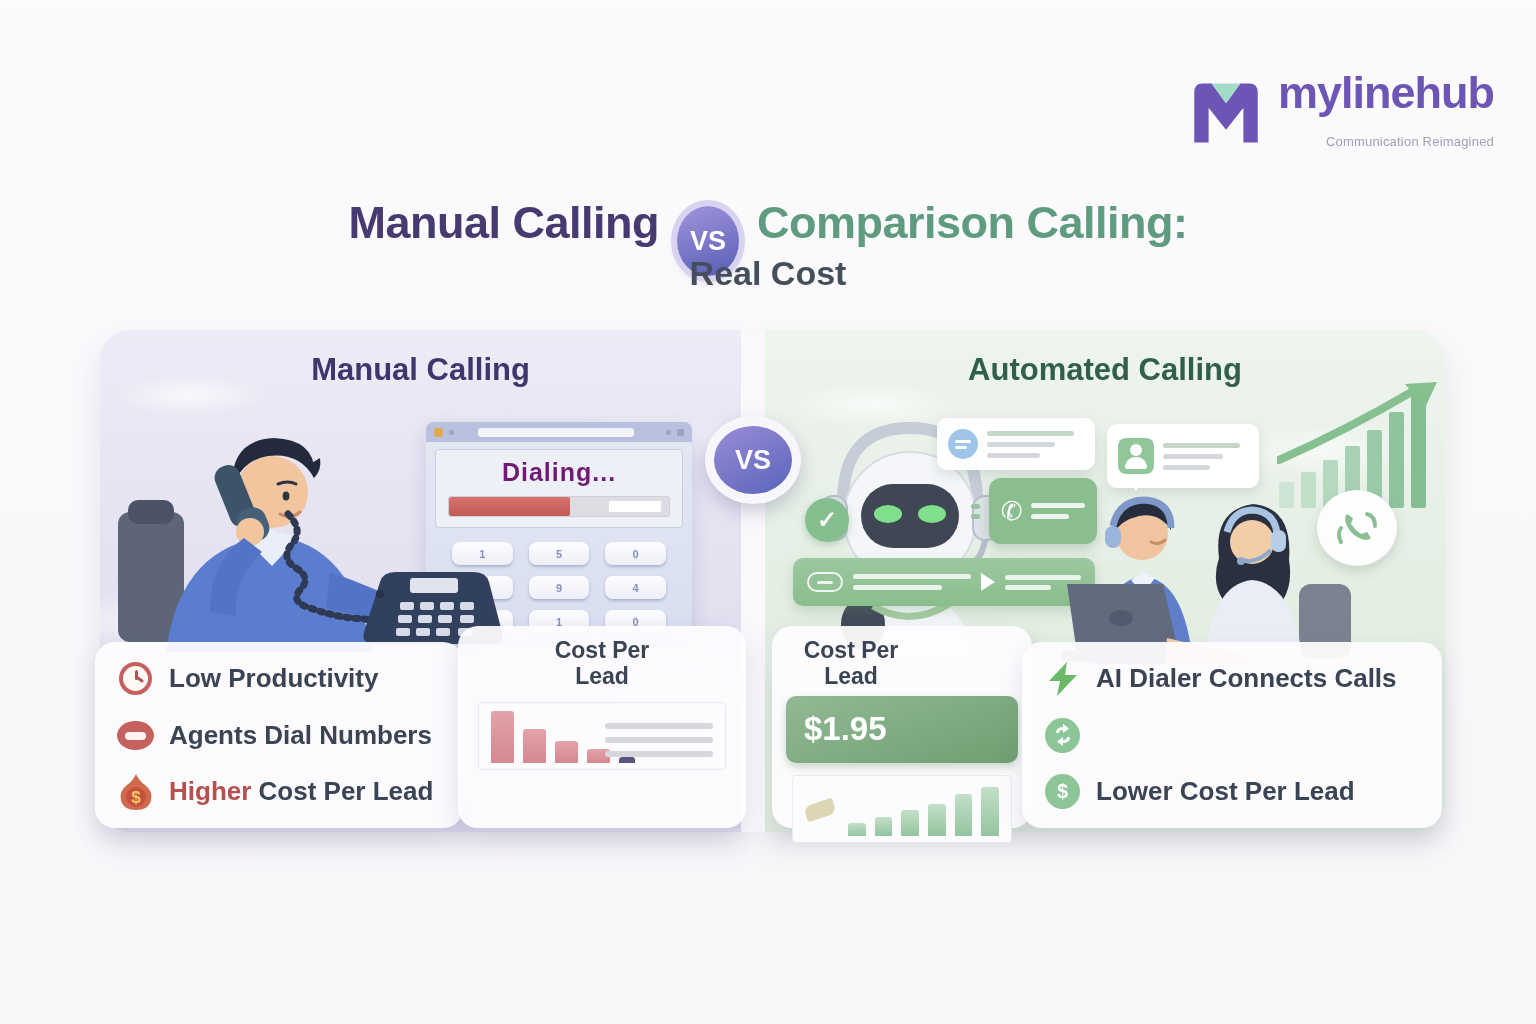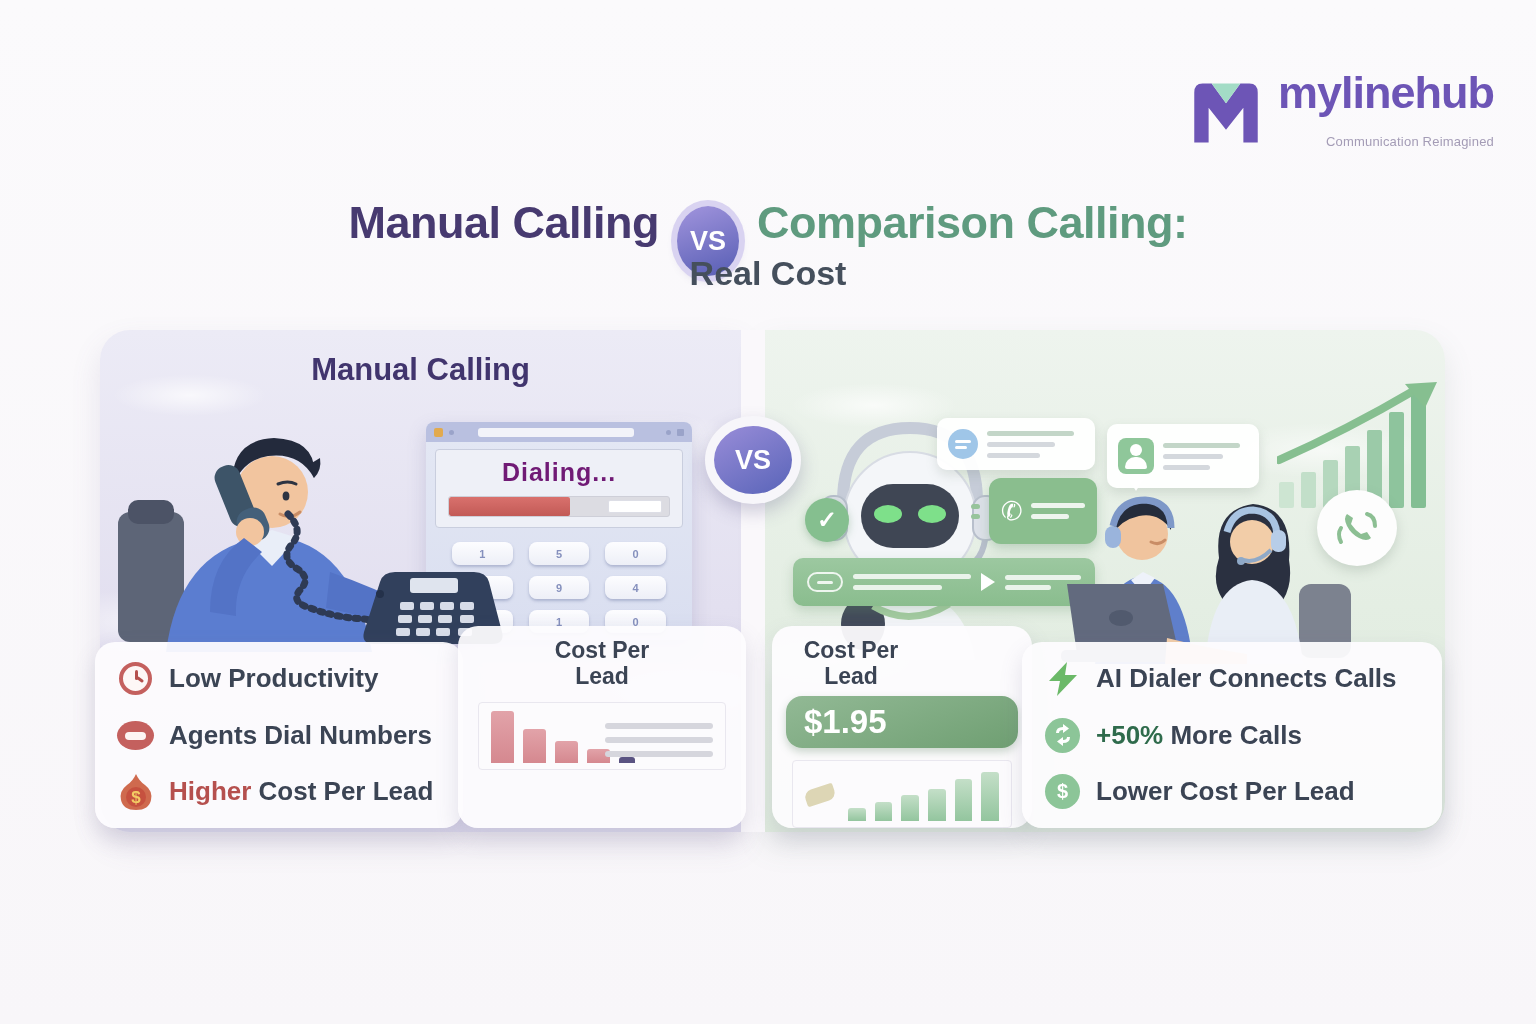--- a/index.html
+++ b/index.html
@@ -171,21 +171,21 @@
   .card-cost { padding:10px 0 0 0; }
   .cc-manual { left:458px; top:626px; width:288px; height:202px; }
   .cc-auto   { left:772px; top:626px; width:260px; height:202px; }
   .cost-label { margin:2px auto 6px auto; width:150px; text-align:center; font-size:23px; font-weight:600; color:#3b4454; line-height:1.12; }
   .cc-auto .cost-label { margin:2px auto 6px 18px; width:122px; }
   .value-bar { position:relative; display:flex; align-items:center; justify-content:center; color:#fff; font-weight:700; }
   .vb-manual { margin:4px 18px 0 20px; height:47px; border-radius:8px 20px 20px 8px;
     background:linear-gradient(180deg,#d57a76 0%,#c05d5a 100%); font-size:31px;
     box-shadow:0 4px 8px rgba(160,80,80,.3); }
   .vb-manual::before { content:""; position:absolute; left:-8px; top:-4px; width:10px; height:55px; background:#575083; border-radius:4px; }
-  .vb-auto { margin:4px 14px 0 14px; height:52px; border-radius:16px; justify-content:flex-start; padding-left:18px;
+  .vb-auto { margin:4px 14px 0 14px; height:67px; border-radius:10px; justify-content:flex-start; padding-left:18px;
     background:linear-gradient(160deg,#92b995 0%,#6f9f72 100%); font-size:33px;
     box-shadow:0 4px 8px rgba(90,130,95,.3); }
   .mini-chart { margin:12px 20px 0 20px; height:68px; background:#fcfbfd; border:1px solid #e9e7ef; border-radius:4px;
     display:flex; align-items:flex-end; gap:9px; padding:6px 12px; position:relative; }
   .mini-bar { width:23px; border-radius:3px 3px 0 0; background:linear-gradient(180deg,#e2a3a9,#d5888f); }
   .mc-manual .mini-bar:last-child { background:#5a5382; width:16px; }
   .mc-auto .mini-bar { background:linear-gradient(180deg,#c4dfc8,#93c59e); width:24px; }
   .mc-lines { position:absolute; right:12px; bottom:12px; display:flex; flex-direction:column; gap:8px; }
   .mc-lines div { width:108px; height:6px; border-radius:3px; background:#d6d6dd; }
   .mc-doodle { width:30px; height:16px; background:#ddd6b5; border-radius:8px 2px 8px 2px; transform:rotate(-18deg); margin:0 4px 18px 0; flex:none; }
@@ -292,20 +292,21 @@
         <rect x="44" y="70" width="14" height="8" rx="2"></rect>
           <rect x="64" y="70" width="14" height="8" rx="2"></rect>
           <rect x="84" y="70" width="14" height="8" rx="2"></rect>
           <rect x="106" y="70" width="14" height="8" rx="2"></rect>
       </g>
       <circle cx="28" cy="36" r="4" fill="#24314a"></circle>
     </svg>
   </section>
 
   <section class="panel panel-auto">
+    <h2 class="panel-head">Automated Calling</h2>
 
     <svg class="robot-svg" viewBox="0 0 250 250">
       <path d="M58 92 Q58 18 125 18 Q192 18 192 92" stroke="#c6ccd8" stroke-width="12" fill="none"></path>
       <circle cx="125" cy="108" r="66" fill="#f4f6f9" stroke="#d8dce4" stroke-width="2"></circle>
       <rect x="76" y="74" width="98" height="64" rx="32" fill="#3f4654"></rect>
       <ellipse cx="103" cy="104" rx="14" ry="9" fill="#7ee08a"></ellipse>
       <ellipse cx="147" cy="104" rx="14" ry="9" fill="#7ee08a"></ellipse>
       <path d="M108 152 Q125 162 142 152" stroke="#3f4654" stroke-width="5" fill="none" stroke-linecap="round"></path>
       <rect x="36" y="86" width="26" height="44" rx="12" fill="#dde1e9" stroke="#b8bfcc" stroke-width="2"></rect>
       <rect x="188" y="86" width="26" height="44" rx="12" fill="#dde1e9" stroke="#b8bfcc" stroke-width="2"></rect>
@@ -480,21 +481,20 @@
     </div>
     <div class="b-row">
       <span class="b-ic">
         <span class="ic-circle">
           <svg width="22" height="22" viewBox="0 0 22 22">
             <path d="M4 9 Q4 3 11 3 L11 0 L17 4.5 L11 9 L11 6 Q7 6 7 9 Z" fill="#fff"></path>
             <path d="M18 13 Q18 19 11 19 L11 22 L5 17.5 L11 13 L11 16 Q15 16 15 13 Z" fill="#fff"></path>
           </svg>
         </span>
       </span>
-      <div class="b-text"><span class="hl">+50%</span><span> More Calls</span></div>
     </div>
     <div class="b-row">
       <span class="b-ic">
           <span class="ic-circle">$</span>
         </span>
       <div class="b-text"><span class="hl"></span><span>Lower Cost Per Lead</span></div>
     </div>
   </div>
 
 

